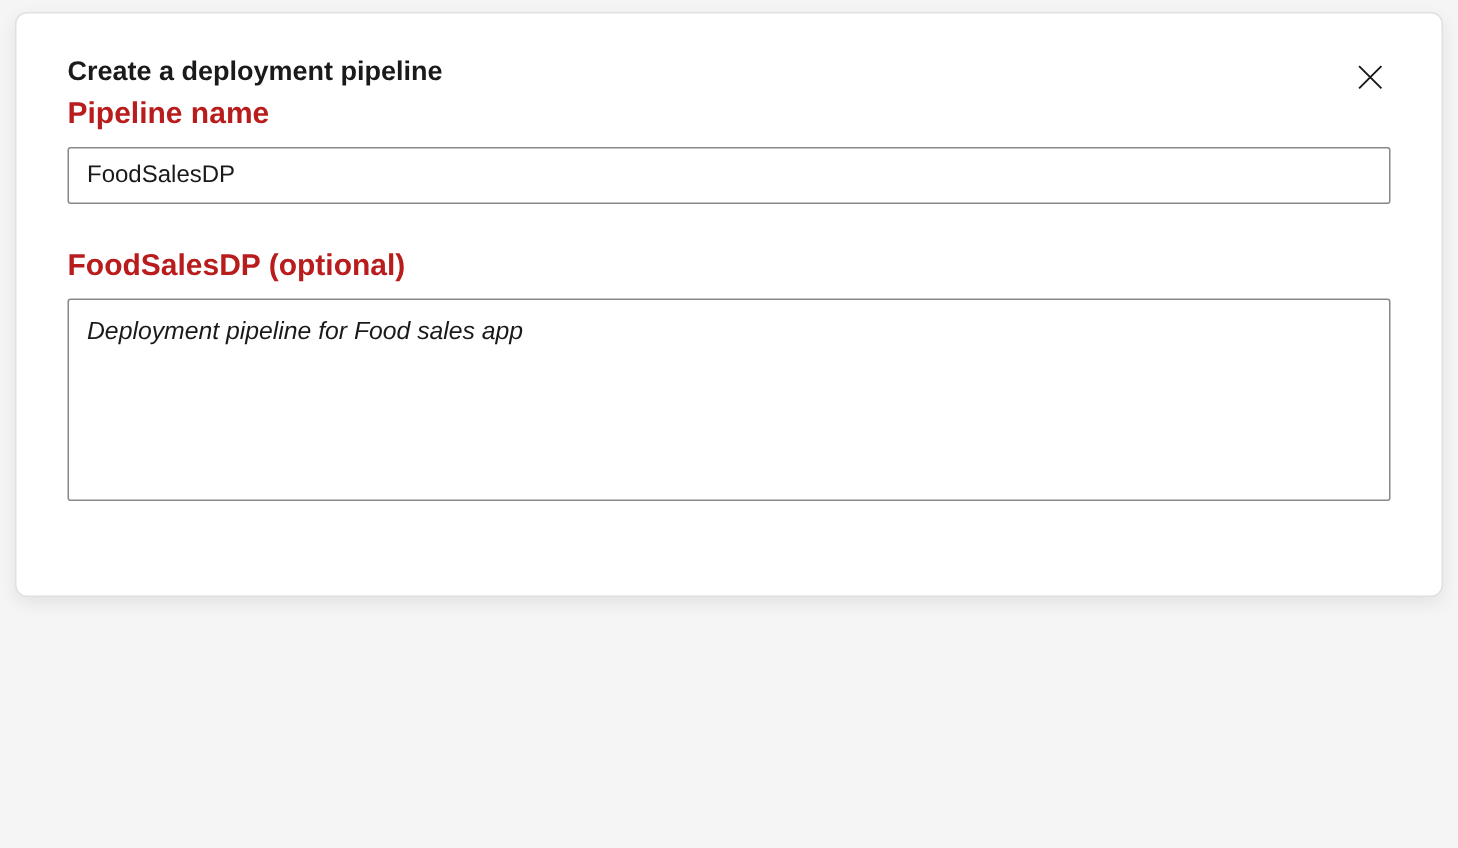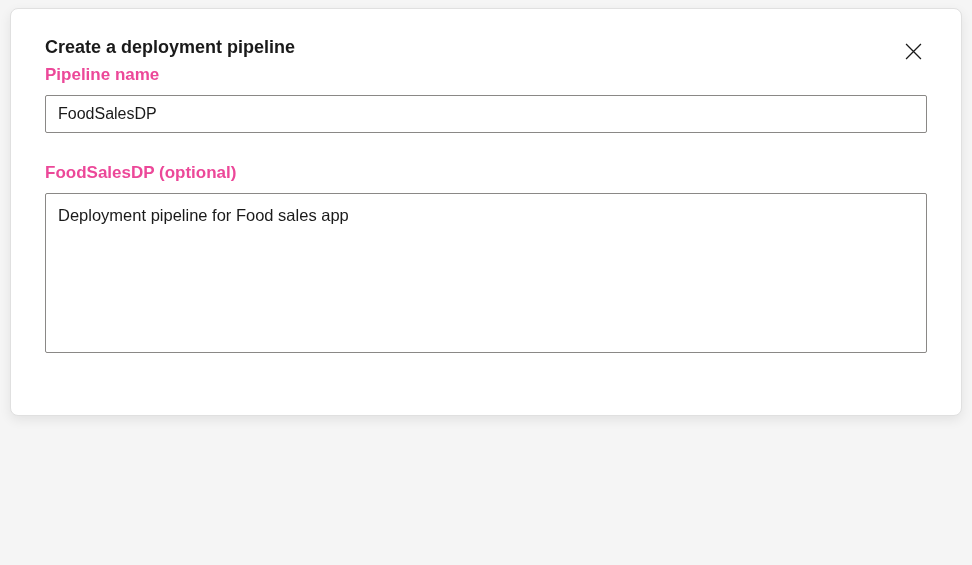--- a/index.html
+++ b/index.html
@@ -57,23 +57,23 @@
       font-size: 17px;
       color: #5e5e5e;
       margin-top: 14px;
       margin-bottom: 28px;
     }
     .field-group {
       margin-bottom: 30px;
     }
     .field-label {
       display: block;
-      font-size: 17px;
+      font-size: 20px;
       font-weight: 600;
-      color: #ec4899;
+      color: #b91c1c;
       margin-bottom: 10px;
     }
     .text-input {
       width: 100%;
       padding: 9px 12px;
       font-size: 16px;
       font-family: inherit;
       border: 1px solid #8a8886;
       border-radius: 2px;
       color: #1a1a1a;
@@ -82,22 +82,23 @@
     .textarea-input {
       width: 100%;
       padding: 10px 12px;
       font-size: 16.5px;
       font-family: inherit;
       border: 1px solid #8a8886;
       border-radius: 2px;
       color: #1a1a1a;
       outline: none;
       resize: none;
-      height: 160px;
+      height: 135px;
       line-height: 1.4;
+      font-style: italic;
     }
     .button-row {
       display: flex;
       justify-content: flex-end;
       gap: 14px;
       margin-top: 48px;
     }
     .btn {
       font-family: inherit;
       font-size: 17px;

